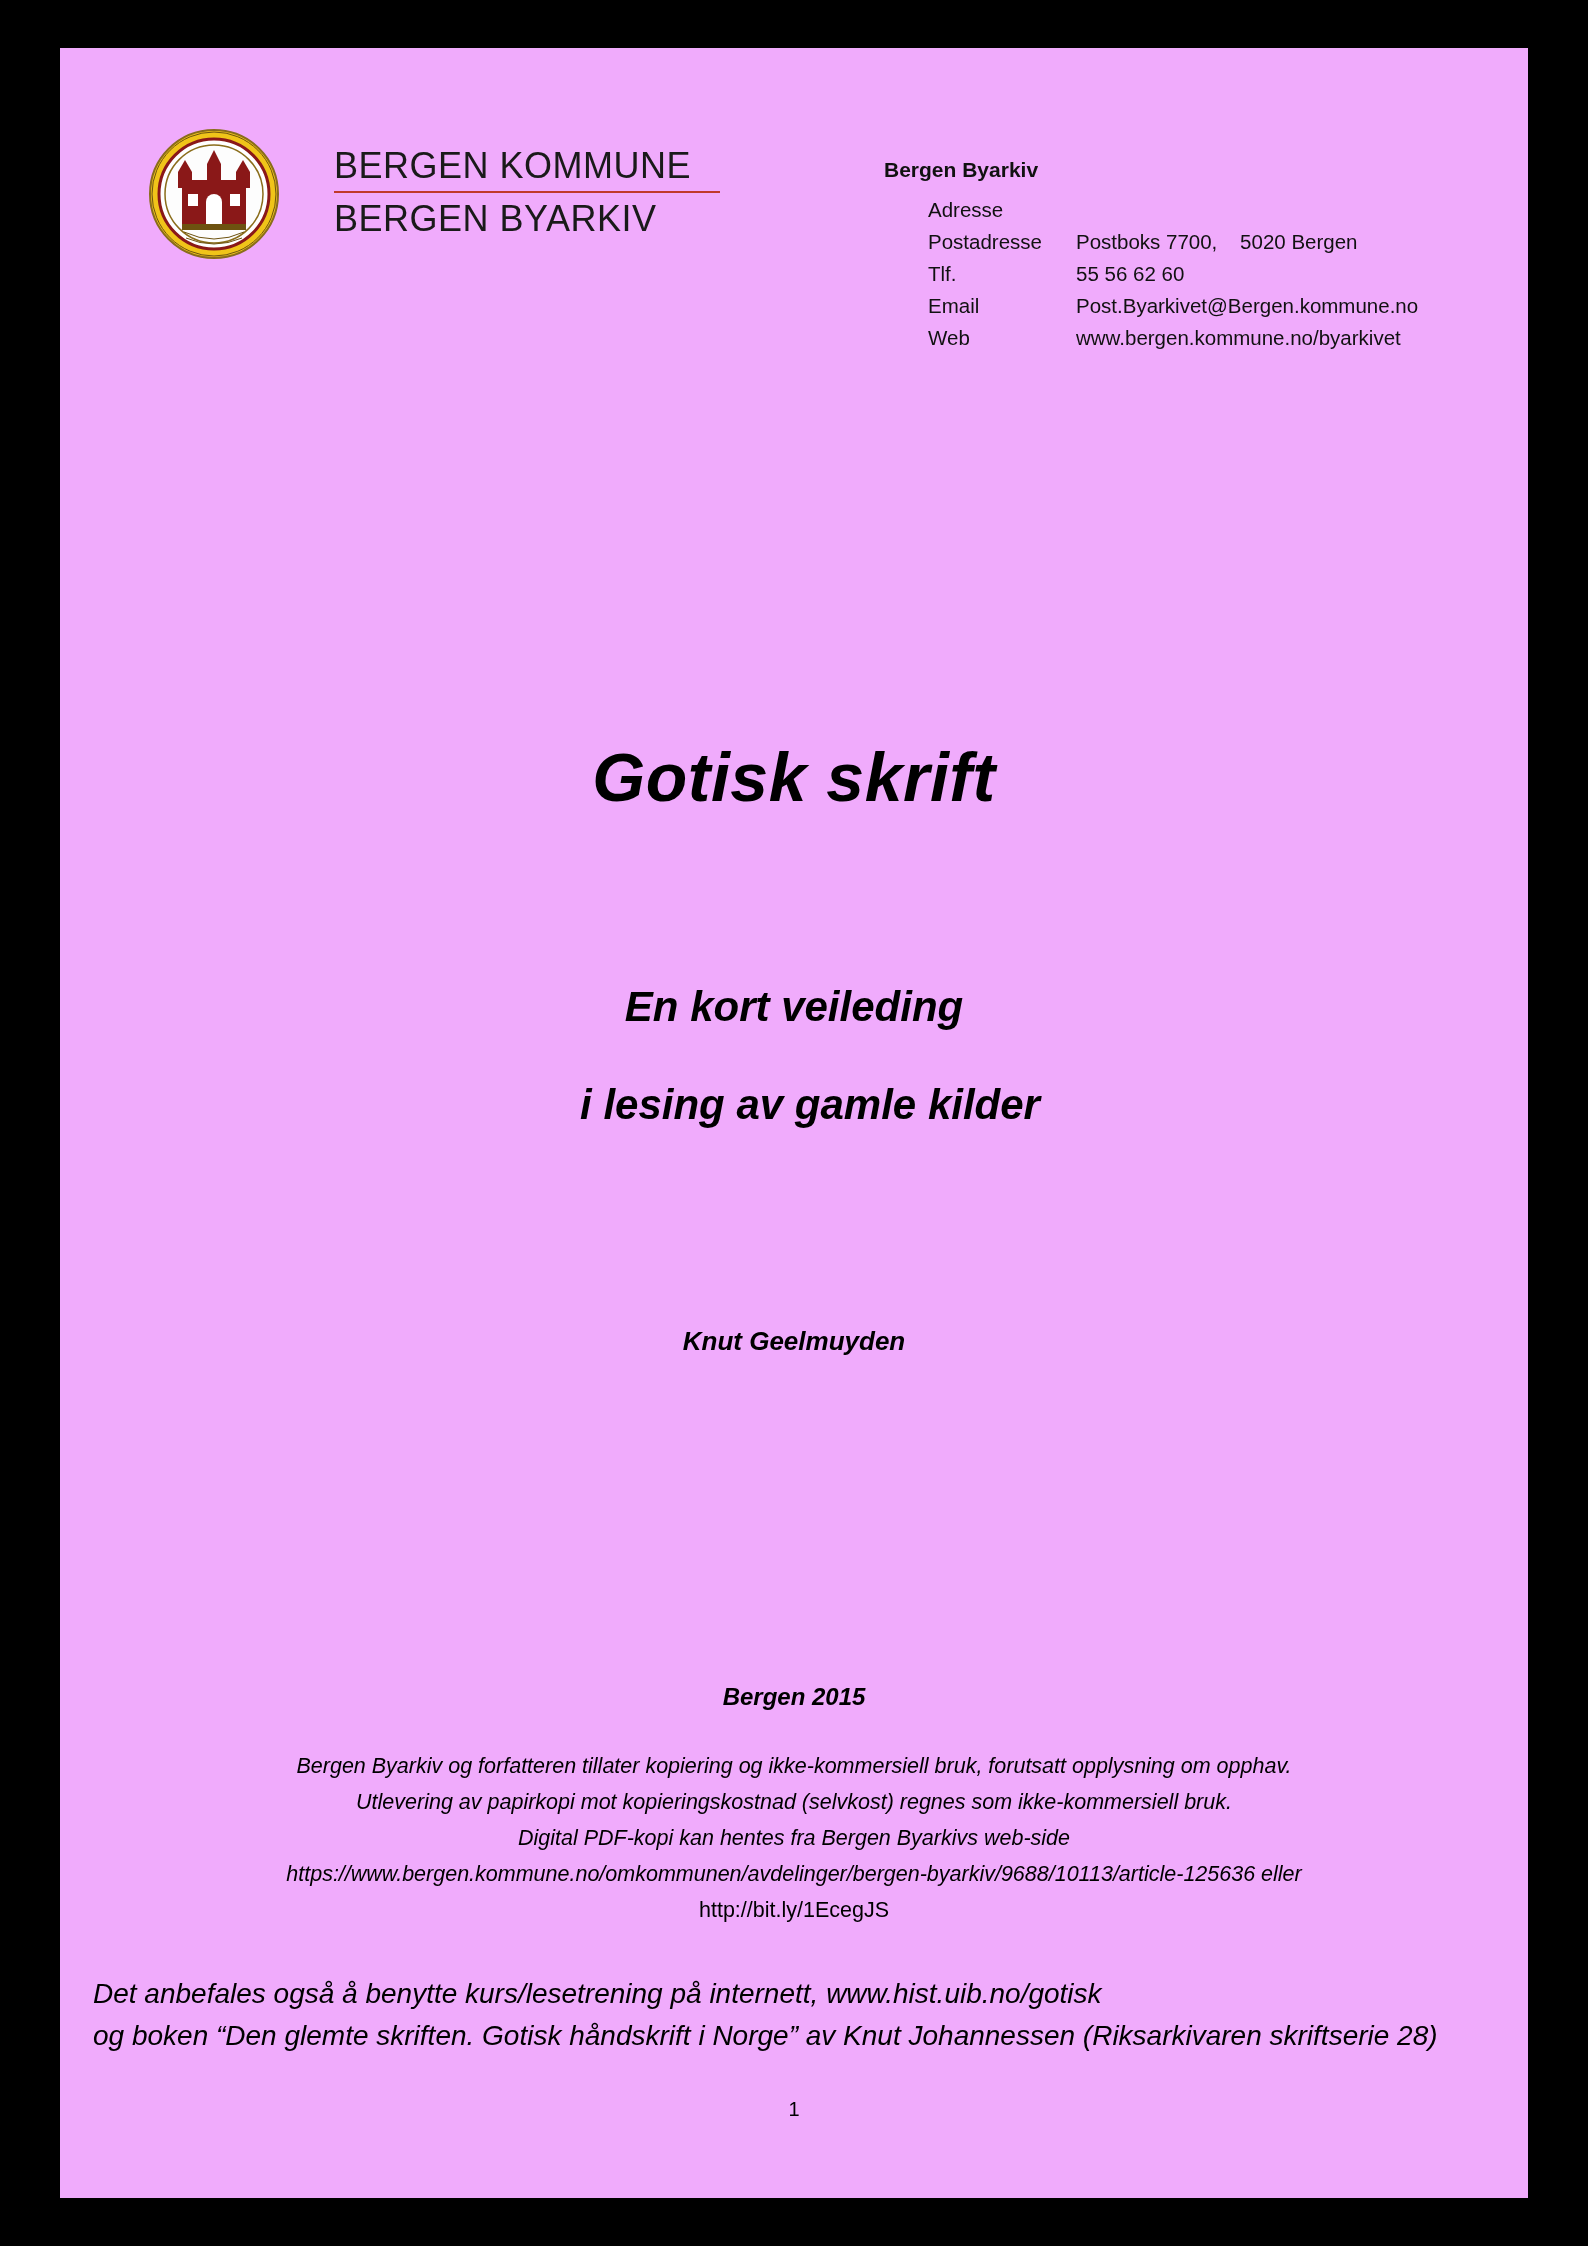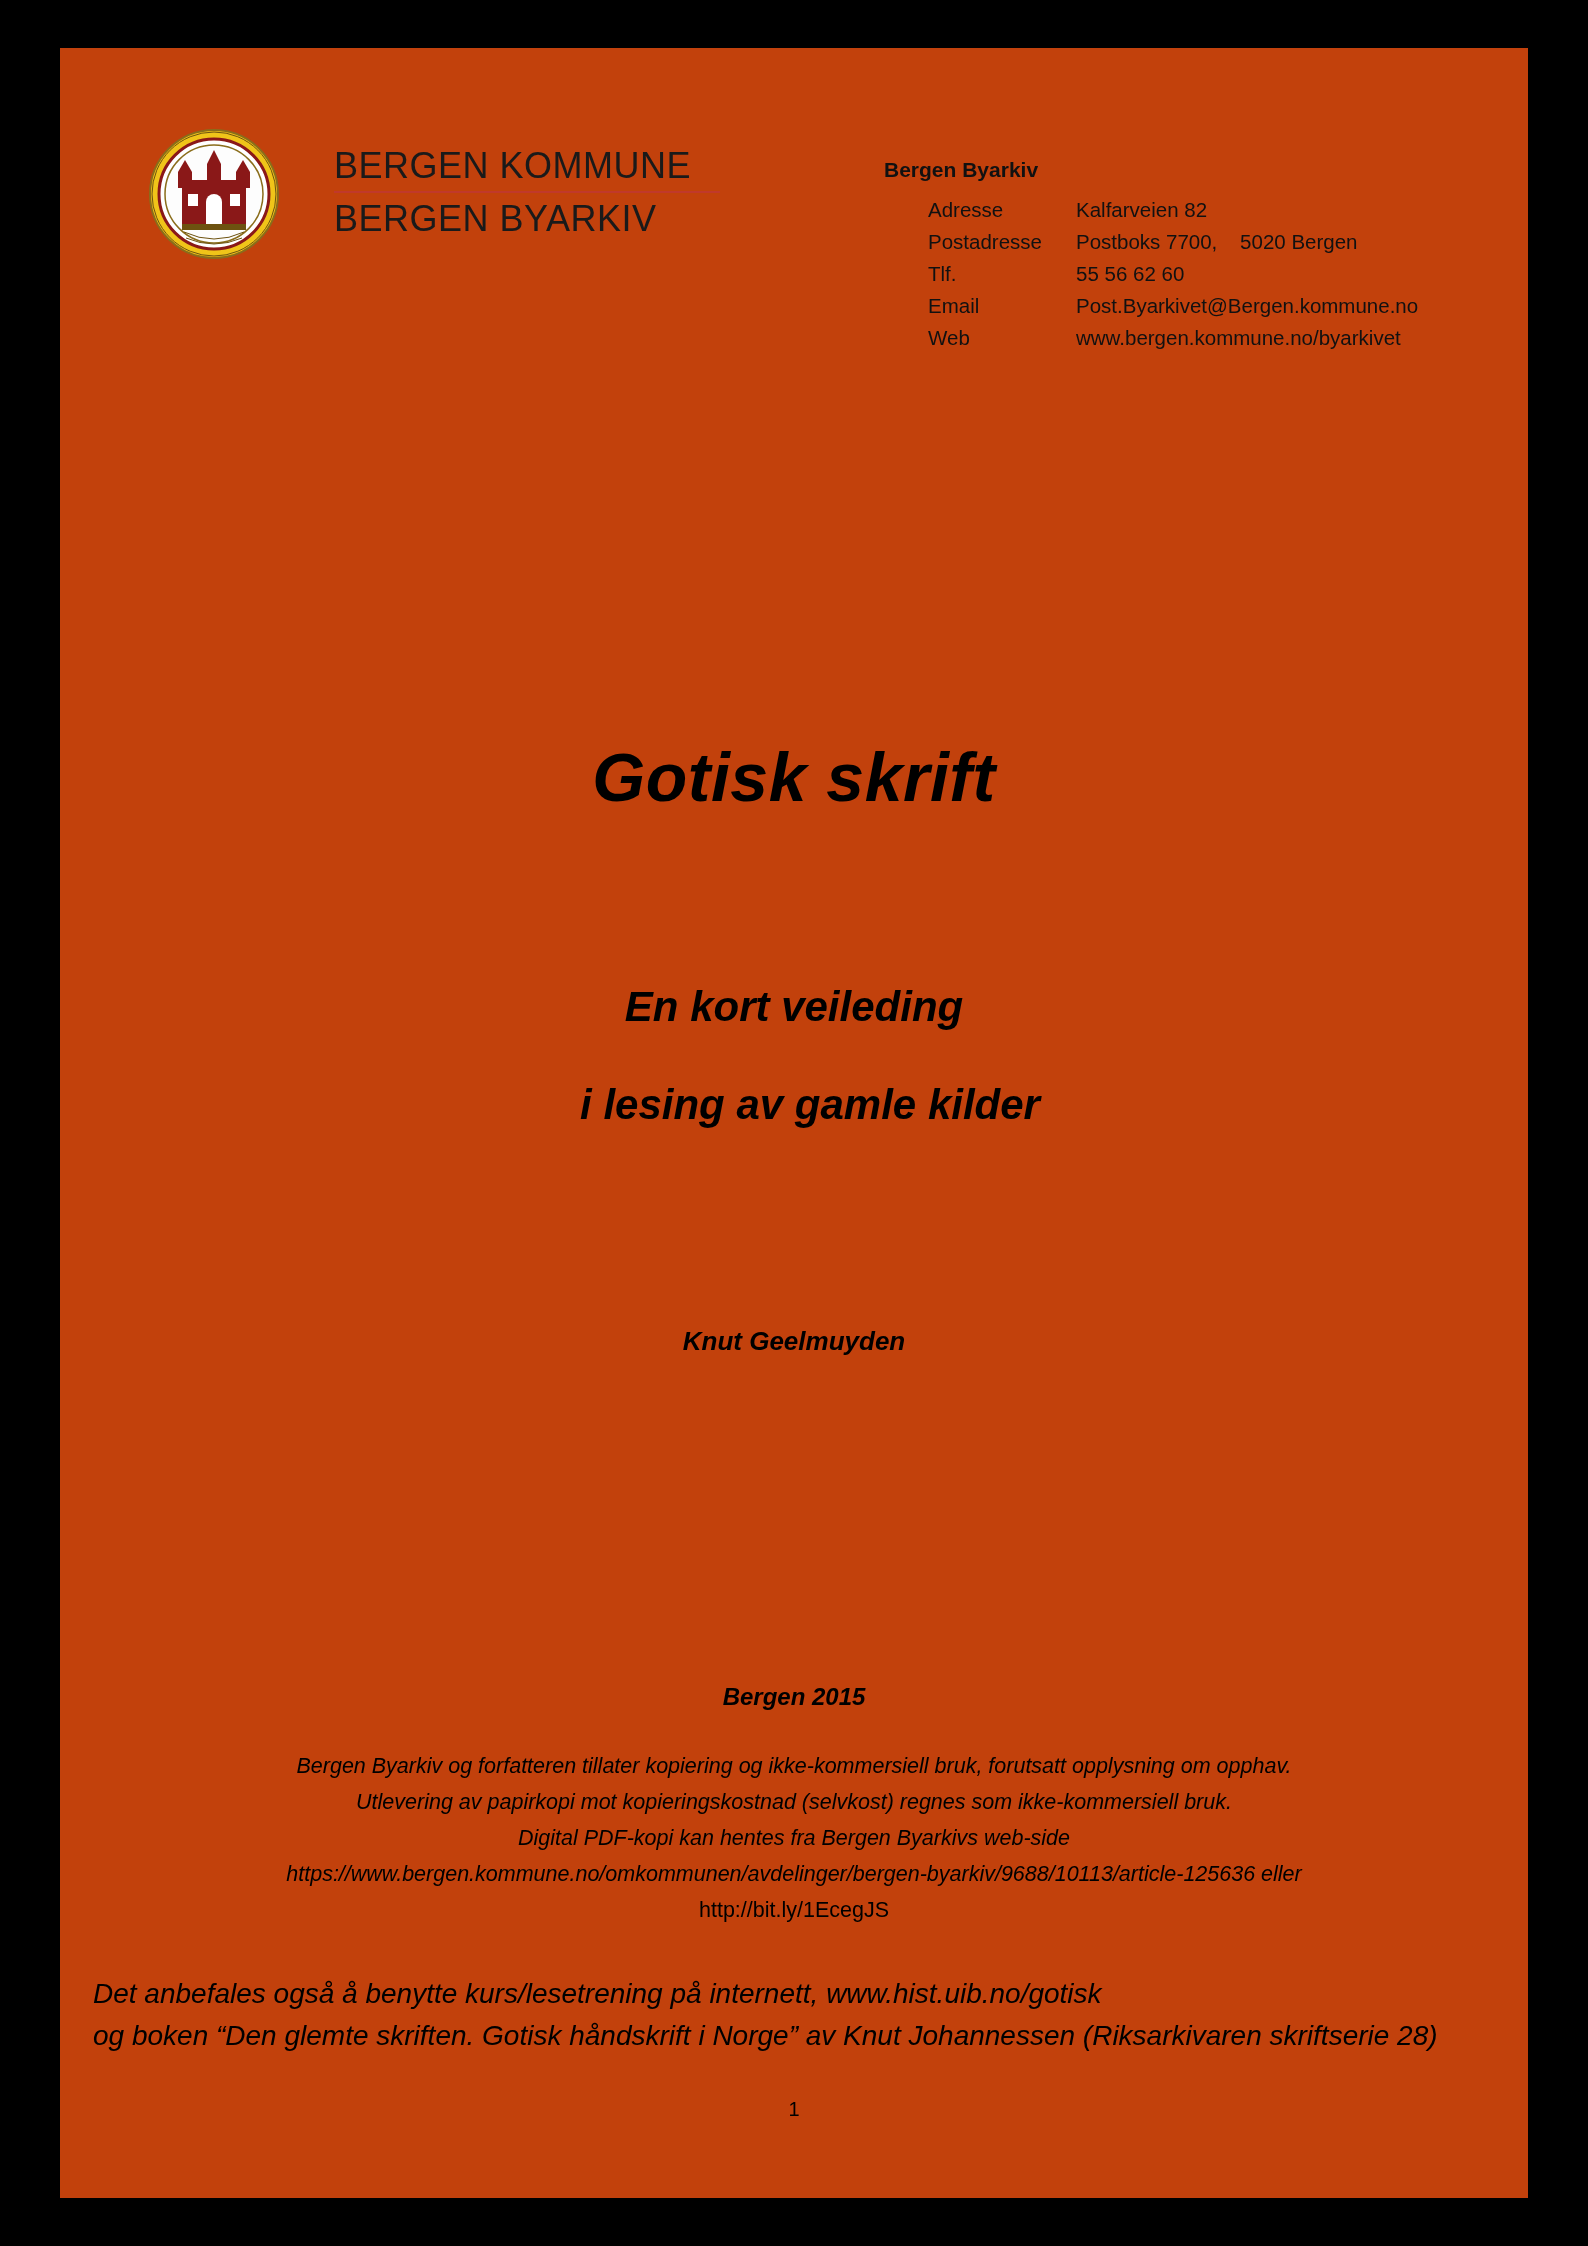--- a/index.html
+++ b/index.html
@@ -20,21 +20,21 @@
     width: 1588px;
     height: 2246px;
     background: #000000;
   }
   .page {
     position: absolute;
     left: 60px;
     top: 48px;
     width: 1468px;
     height: 2150px;
-    background: #c2410c;
+    background: #f0abfc;
   }
 
   
   .header {
     position: absolute;
     left: 0;
     top: 0;
     width: 100%;
     height: 300px;
   }
@@ -241,21 +241,20 @@
           <div class="logo-rule"></div>
           <div class="logo-line2">BERGEN BYARKIV</div>
         </div>
       </div>
 
       <div class="contact">
         <div class="contact-title">Bergen Byarkiv</div>
 
         <div class="contact-row">
           <span class="contact-label">Adresse</span>
-          <span class="contact-value">Kalfarveien 82</span>
         </div>
         <div class="contact-row">
           <span class="contact-label">Postadresse</span>
           <span class="contact-value">Postboks 7700,    5020 Bergen</span>
         </div>
         <div class="contact-row">
           <span class="contact-label">Tlf.</span>
           <span class="contact-value">55 56 62 60</span>
         </div>
         <div class="contact-row">

